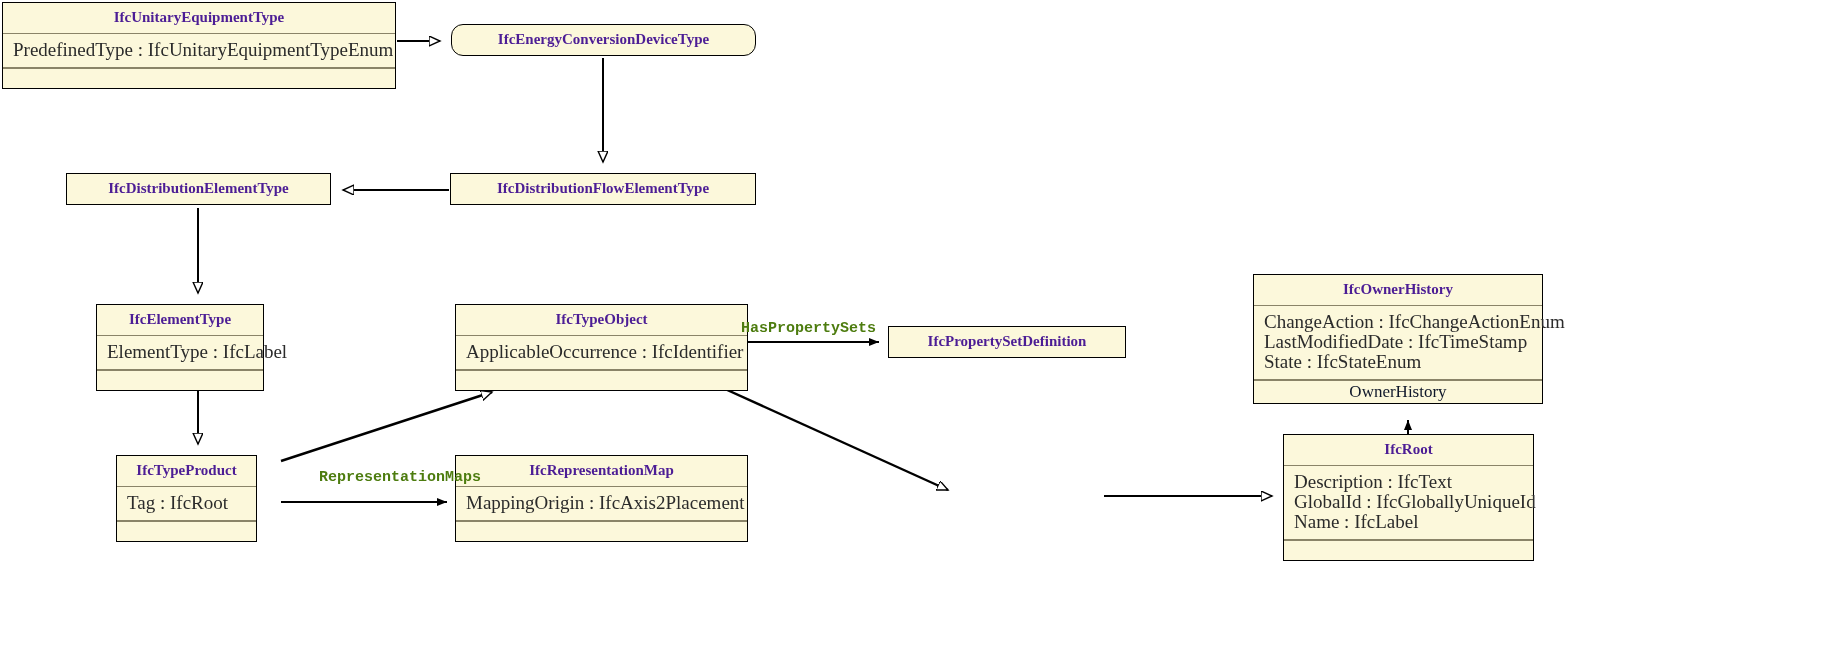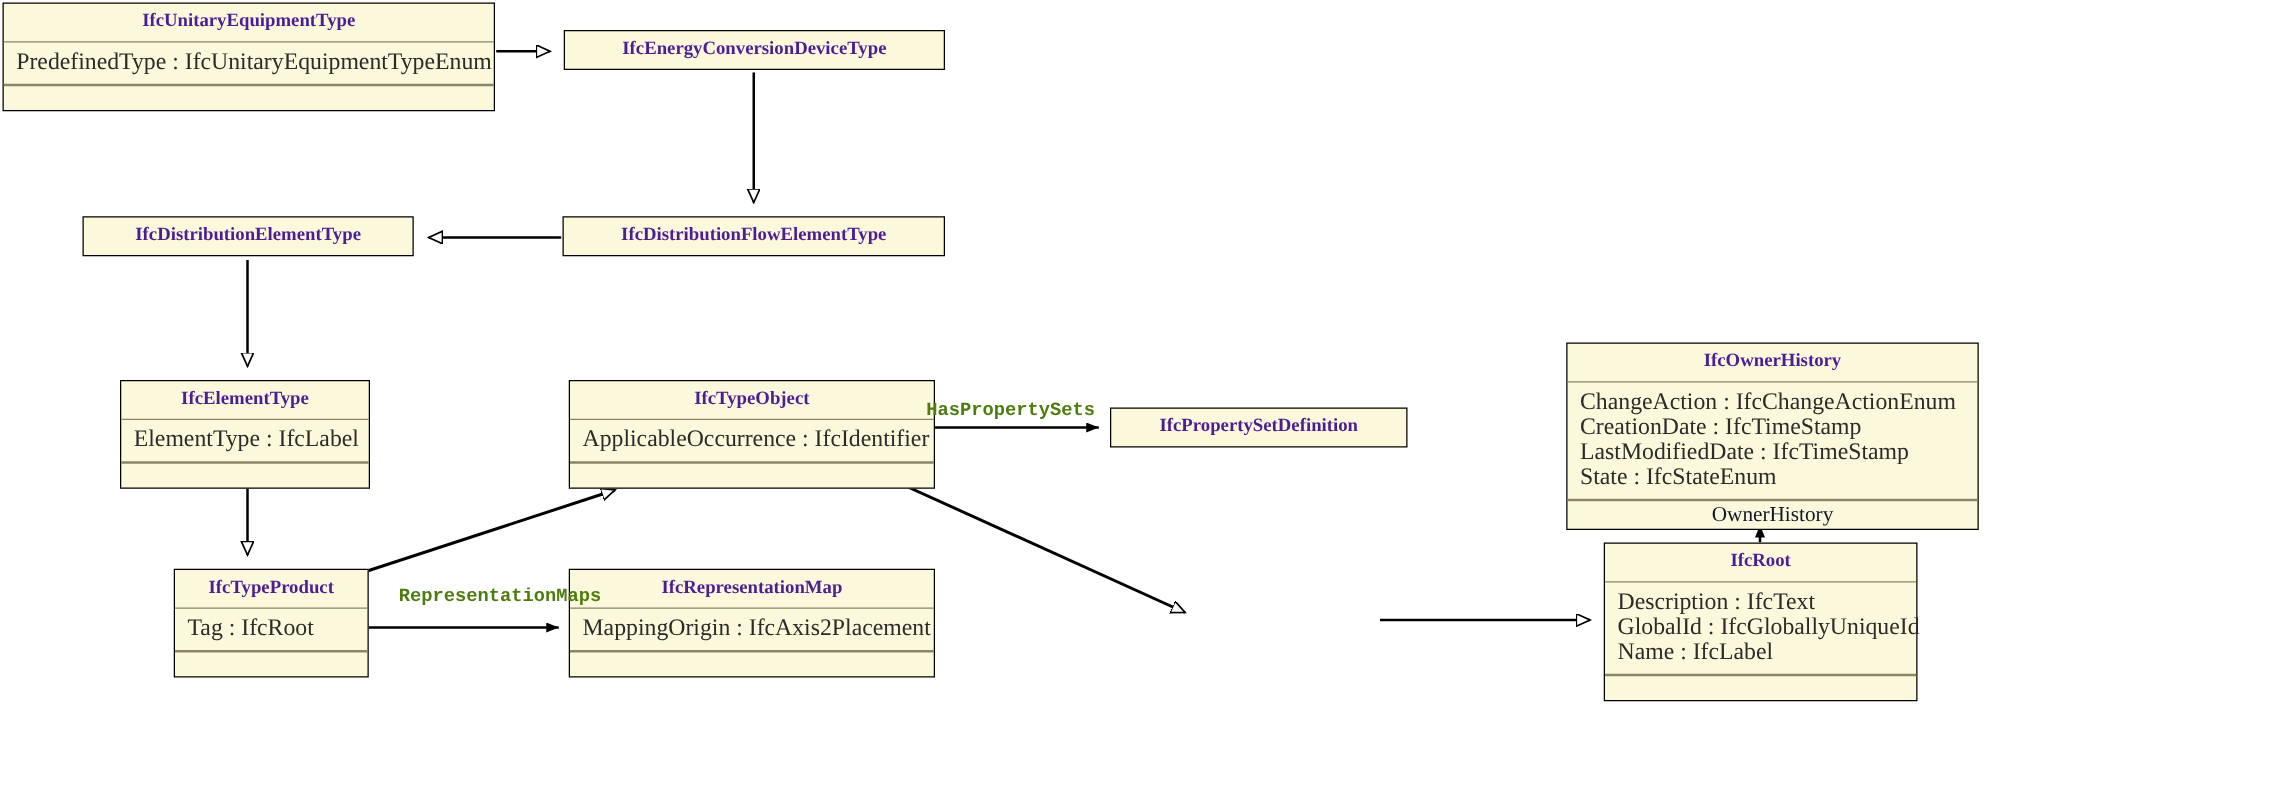--- a/index.html
+++ b/index.html
@@ -118,33 +118,33 @@
   <div class="uml-class" style="left:2px; top:2px; width:394px;">
     <div class="uml-name">IfcUnitaryEquipmentType</div>
     <div class="uml-sep"></div>
     <div class="uml-attrs">
       <span class="attr">PredefinedType : IfcUnitaryEquipmentTypeEnum</span>
     </div>
     <div class="uml-sep"></div>
     <div class="uml-ops"></div>
   </div>
 
-  <div class="uml-class" style="left:451px; top:24px; width:305px;">
+  <div class="uml-class" style="left:451px; top:24px; width:305px;border-radius:12px;">
     <div class="uml-name">IfcEnergyConversionDeviceType</div>
   </div>
 
   <div class="uml-class" style="left:66px; top:173px; width:265px;">
     <div class="uml-name">IfcDistributionElementType</div>
   </div>
 
   <div class="uml-class" style="left:450px; top:173px; width:306px;">
     <div class="uml-name">IfcDistributionFlowElementType</div>
   </div>
 
-  <div class="uml-class" style="left:96px; top:304px; width:200px;">
+  <div class="uml-class" style="left:96px; top:304px; width:168px;">
     <div class="uml-name">IfcElementType</div>
     <div class="uml-sep"></div>
     <div class="uml-attrs">
       <span class="attr">ElementType : IfcLabel</span>
     </div>
     <div class="uml-sep"></div>
     <div class="uml-ops"></div>
   </div>
 
   <div class="uml-class" style="left:455px; top:304px; width:293px;">
@@ -154,34 +154,33 @@
       <span class="attr">ApplicableOccurrence : IfcIdentifier</span>
     </div>
     <div class="uml-sep"></div>
     <div class="uml-ops"></div>
   </div>
 
   <div class="uml-class" style="left:888px; top:326px; width:238px;">
     <div class="uml-name">IfcPropertySetDefinition</div>
   </div>
 
-  <div class="uml-class" style="left:1253px; top:274px; width:330px;">
+  <div class="uml-class" style="left:1253px; top:274px; width:290px;">
     <div class="uml-name">IfcOwnerHistory</div>
     <div class="uml-sep"></div>
     <div class="uml-attrs">
       <span class="attr">ChangeAction : IfcChangeActionEnum</span>
-      <span class="attr">CreationDate : IfcTimeStamp</span>
       <span class="attr">LastModifiedDate : IfcTimeStamp</span>
       <span class="attr">State : IfcStateEnum</span>
     </div>
     <div class="uml-sep"></div>
     <div class="uml-ops centered">OwnerHistory</div>
   </div>
 
-  <div class="uml-class" style="left:116px; top:455px; width:156px;margin-left:23px;">
+  <div class="uml-class" style="left:116px; top:455px; width:141px;">
     <div class="uml-name">IfcTypeProduct</div>
     <div class="uml-sep"></div>
     <div class="uml-attrs">
       <span class="attr">Tag : IfcRoot</span>
     </div>
     <div class="uml-sep"></div>
     <div class="uml-ops"></div>
   </div>
 
   <div class="uml-class" style="left:455px; top:455px; width:293px;">

